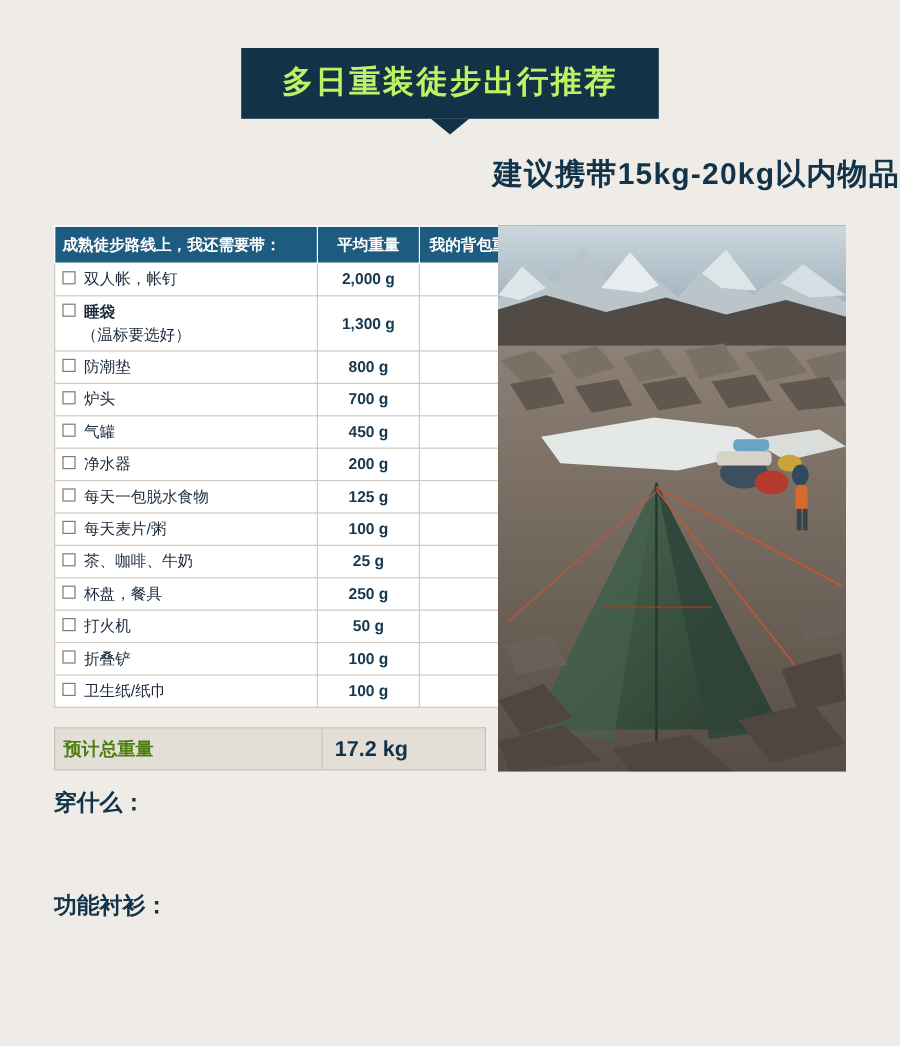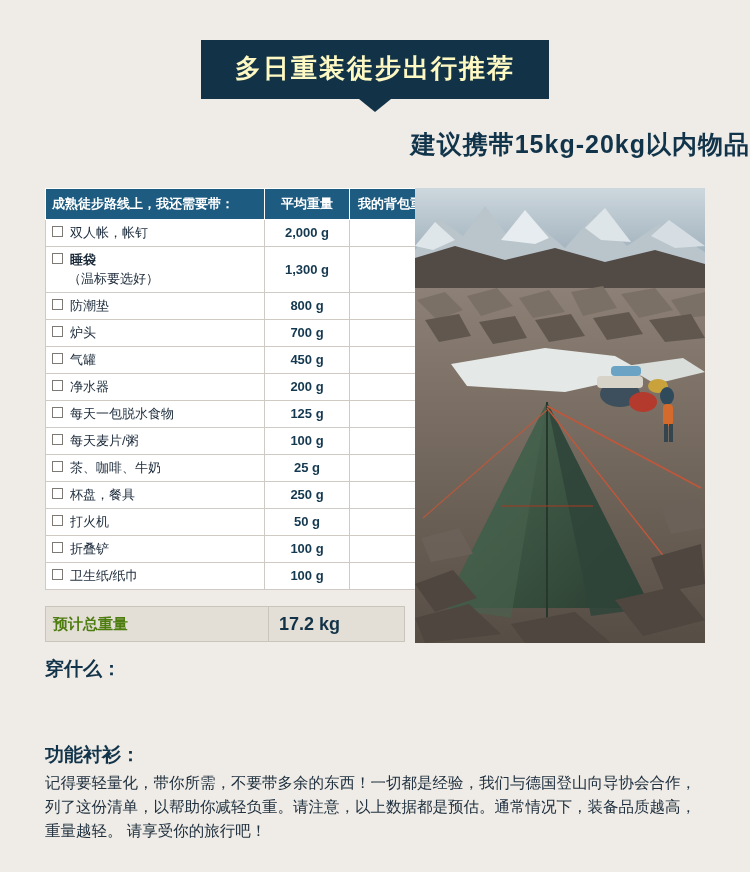--- a/index.html
+++ b/index.html
@@ -25,21 +25,21 @@
     position: absolute;
     top: 40px;
     left: 0;
     width: 750px;
     display: flex;
     justify-content: center;
   }
   .banner {
     position: relative;
     background: #123347;
-    color: #fef9c3;
+    color: #bef264;
     font-size: 26px;
     font-weight: bold;
     letter-spacing: 2px;
     padding: 14px 34px 16px 34px;
     line-height: 1.1;
   }
   .banner::after {
     content: "";
     position: absolute;
     left: 50%;
@@ -423,16 +423,15 @@
       </g>
     </svg>
   </div>
 
   <div class="section sec-wear">
     <div class="sec-title">穿什么：</div>
   </div>
 
   <div class="section sec-guide">
     <div class="sec-title">功能衬衫：</div>
-    <div class="sec-body">记得要轻量化，带你所需，不要带多余的东西！一切都是经验，我们与德国登山向导协会合作，列了这份清单，以帮助你减轻负重。请注意，以上数据都是预估。通常情况下，装备品质越高，重量越轻。 请享受你的旅行吧！</div>
   </div>
 
 </div>
 
 </body></html>

